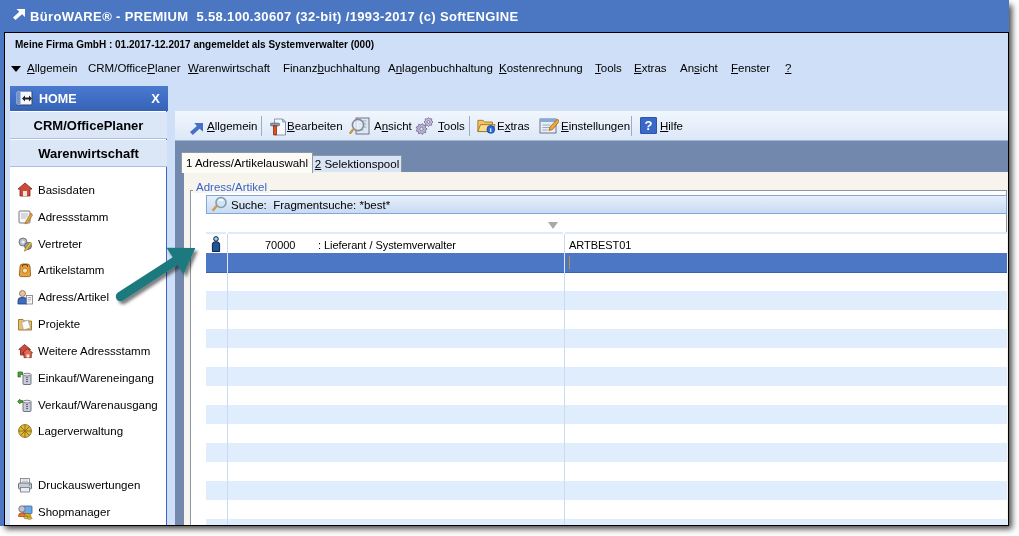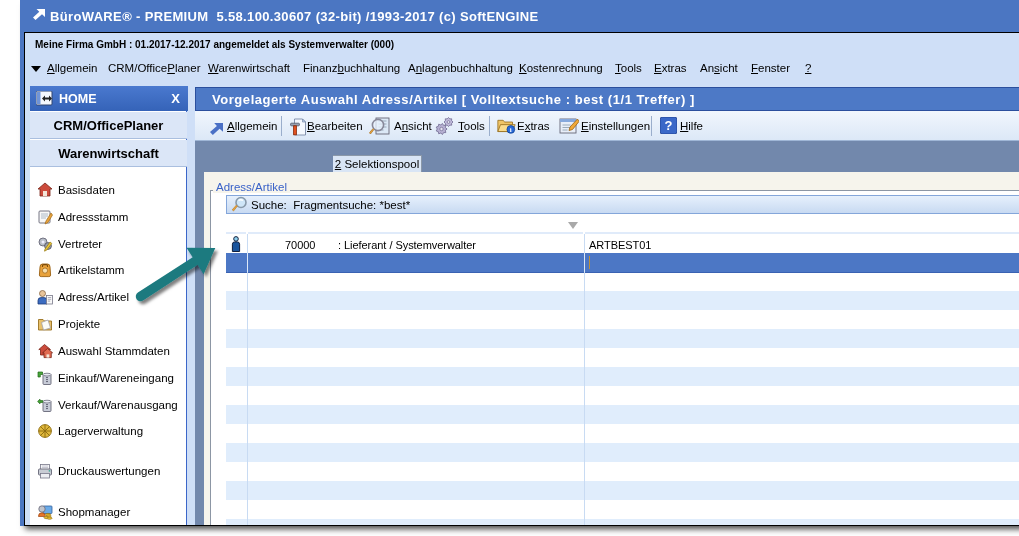--- a/index.html
+++ b/index.html
@@ -1,17 +1,17 @@
 <!DOCTYPE html>
 <html><head>
 <meta charset="utf-8">
 <style>
 * { margin:0; padding:0; box-sizing:border-box; }
 html,body { width:1019px; height:536px; background:#ffffff; font-family:"Liberation Sans",sans-serif; overflow:hidden; }
-#stage { position:relative; width:985px; height:536px;margin-left:20px; }
+#stage { position:relative; width:985px; height:536px; }
 .abs { position:absolute; }
 #win { position:absolute; left:0; top:0; width:1009px; height:526px; background:#4b76c2; box-shadow:4px 4px 6px -1px rgba(0,0,0,0.72); }
 #titlebar { position:absolute; left:0; top:0; width:1009px; height:32px; background:#4b76c2; }
 #titletext { position:absolute; left:30px; top:0; height:32px; line-height:33px; color:#fff; font-weight:bold; font-size:13px; letter-spacing:0.35px; white-space:pre; }
 #client { position:absolute; left:4px; top:32px; width:1005px; height:494px; background:#cfdff7; border:1px solid #000; }
 #firm { position:absolute; left:15px; top:39px; font-weight:bold; font-size:10px; color:#000000; white-space:pre; }
 .menuitem { position:absolute; top:62px; font-size:11.5px; color:#000; white-space:pre; }
 u { text-decoration:underline; }
 
 #sidebar { position:absolute; left:10px; top:86px; width:157px; height:439px; background:#fff; border-right:1px solid #3b66c9; }
@@ -135,21 +135,21 @@
           <path d="M4.5 6.5 L11 4 L13.5 12 L6.5 14 Z" fill="#fcfcf8" stroke="#99a" stroke-width="0.7"></path>
         </svg>
         <span>Projekte</span>
       </div>
 <div class="sbitem" style="left:10px;top:343px">
         <svg style="position:absolute;left:7px;top:0" width="16" height="16" viewBox="0 0 16 16">
           <path d="M7.5 1.5 L13.5 6.5 L12 6.5 L12 12 L3.5 12 L3.5 6.5 L1.8 6.5 Z" fill="#cc4b3c" stroke="#7a2418" stroke-width="0.8"></path>
           <path d="M10.5 5.5 L15.6 9.8 L14.3 9.8 L14.3 14.6 L7 14.6 L7 9.8 L5.6 9.8 Z" fill="#e06a50" stroke="#7a2418" stroke-width="0.8"></path>
           <rect x="9.5" y="11.4" width="2.8" height="3.2" fill="#f3e6d8"></rect>
         </svg>
-        <span>Auswahl Stammdaten</span>
+        <span>Weitere Adressstamm</span>
       </div>
 <div class="sbitem" style="left:10px;top:370px">
         <svg style="position:absolute;left:7px;top:0" width="16" height="16" viewBox="0 0 16 16">
           <rect x="6" y="4" width="8" height="10.5" rx="1" fill="#c8ccd8" stroke="#667" stroke-width="0.9"></rect>
           <ellipse cx="10" cy="4.6" rx="4" ry="1.4" fill="#e8eaf2" stroke="#667" stroke-width="0.7"></ellipse>
           <path d="M9 7.6h2M9 9.6h2M9 11.6h2" stroke="#556" stroke-width="0.9"></path>
           <path d="M1 2 L5.5 2 L5.5 4.5 L3.3 4.5 L3.3 7 L1 7 Z" fill="#4aa83c" stroke="#1e6414" stroke-width="0.7"></path>
         </svg>
         <span>Einkauf/Wareneingang</span>
       </div>
@@ -162,21 +162,21 @@
         </svg>
         <span>Verkauf/Warenausgang</span>
       </div>
 <div class="sbitem" style="left:10px;top:423px">
         <svg style="position:absolute;left:7px;top:0" width="16" height="16" viewBox="0 0 16 16">
           <circle cx="8" cy="8" r="6.4" fill="#e0b83c" stroke="#8a6a10" stroke-width="0.9"></circle>
           <path d="M8 1.6 L8 14.4 M1.6 8 L14.4 8 M3.4 3.4 L12.6 12.6 M12.6 3.4 L3.4 12.6" stroke="#8a6a10" stroke-width="0.9" fill="none"></path>
         </svg>
         <span>Lagerverwaltung</span>
       </div>
-<div class="sbitem" style="left:10px;top:463px">
+<div class="sbitem" style="left:10px;top:477px">
         <svg style="position:absolute;left:7px;top:0" width="16" height="16" viewBox="0 0 16 16">
           <rect x="3.5" y="1.5" width="9" height="5" fill="#fcfcfc" stroke="#778" stroke-width="0.8"></rect>
           <path d="M4.8 3h6.4M4.8 4.6h6.4" stroke="#aab" stroke-width="0.7"></path>
           <rect x="1.5" y="6" width="13" height="6" rx="1" fill="#c8ccd4" stroke="#667" stroke-width="0.9"></rect>
           <rect x="3.5" y="10.5" width="9" height="4.5" fill="#eceef2" stroke="#778" stroke-width="0.8"></rect>
           <circle cx="12.5" cy="7.8" r="0.9" fill="#4a9"></circle>
         </svg>
         <span>Druckauswertungen</span>
       </div>
 <div class="sbitem" style="left:10px;top:504px">
@@ -187,23 +187,20 @@
           <g stroke="#8a6a10" stroke-width="0.6" fill="#f0c030">
             <ellipse cx="11" cy="10.5" rx="2.6" ry="1.1"></ellipse>
             <ellipse cx="11.6" cy="12" rx="2.6" ry="1.1"></ellipse>
             <ellipse cx="9.5" cy="13.6" rx="2.6" ry="1.1"></ellipse>
             <ellipse cx="12.5" cy="14.2" rx="2.6" ry="1.1"></ellipse>
           </g>
         </svg>
         <span>Shopmanager</span>
       </div>
 
-    <div id="ptitle">
-        <span>Vorgelagerte Auswahl Adress/Artikel [ Volltextsuche : best (1/1 Treffer) ]</span>
-      </div>
     <div id="toolbar"></div>
 
     <svg class="abs" style="left:190px;top:123px" width="13" height="12" viewBox="0 0 13 12">
         <path d="M4.2 0 L13 0 L13 8.8 L9.6 5.7 L2.8 12 L0 9.1 L6.9 2.9 Z" fill="#4a70c6"></path>
       </svg>
 <div class="tbtext" style="left:207px"><u>A</u>llgemein</div>
 <div class="tbsep" style="left:261px"></div>
 <svg class="abs" style="left:270px;top:118px" width="16" height="18" viewBox="0 0 16 18">
         <path d="M4.5 1 L12.5 1 L15.5 4 L15.5 17 L4.5 17 Z" fill="#f4f8fe" stroke="#7a8aa8" stroke-width="0.9"></path>
         <path d="M12.5 1 L12.5 4 L15.5 4 Z" fill="#b8d0ee" stroke="#7a8aa8" stroke-width="0.7"></path>
@@ -242,20 +239,21 @@
 <div class="tbtext" style="left:561px"><u>E</u>instellungen</div>
 <div class="tbsep" style="left:631px"></div>
 <svg class="abs" style="left:640px;top:117px" width="17" height="17" viewBox="0 0 17 17">
         <rect x="0" y="0" width="17" height="17" rx="2.5" fill="#3a68c8" stroke="#1a3a88" stroke-width="0.8"></rect>
         <text x="8.5" y="13.2" font-size="13" font-weight="bold" fill="#fff" text-anchor="middle">?</text>
       </svg>
 <div class="tbtext" style="left:660px"><u>H</u>ilfe</div>
 
     <div id="slate"></div>
     <div id="page"></div>
+    <div class="tab1">1 Adress/Artikelauswahl</div>
     <div class="tab2"><u>2</u> Selektionspool</div>
     <div id="groupbox"></div>
     <div id="grouplabel">Adress/Artikel</div>
     <div id="searchrow">
       <svg class="abs" style="left:4px;top:0px" width="18" height="17" viewBox="0 0 18 17">
           <circle cx="10" cy="6.5" r="5" fill="#cfe6f8" stroke="#8899aa" stroke-width="1.6"></circle>
           <path d="M6.5 10 L2.5 15 L1.2 13.8 L5.5 9" fill="#e8a33d" stroke="#b87820" stroke-width="0.6"></path>
           <path d="M7.5 4.5 a4 4 0 0 1 4.5 0" stroke="#fff" stroke-width="1.4" fill="none"></path>
         </svg>
       <span>Suche:&nbsp; Fragmentsuche: *best*</span>

